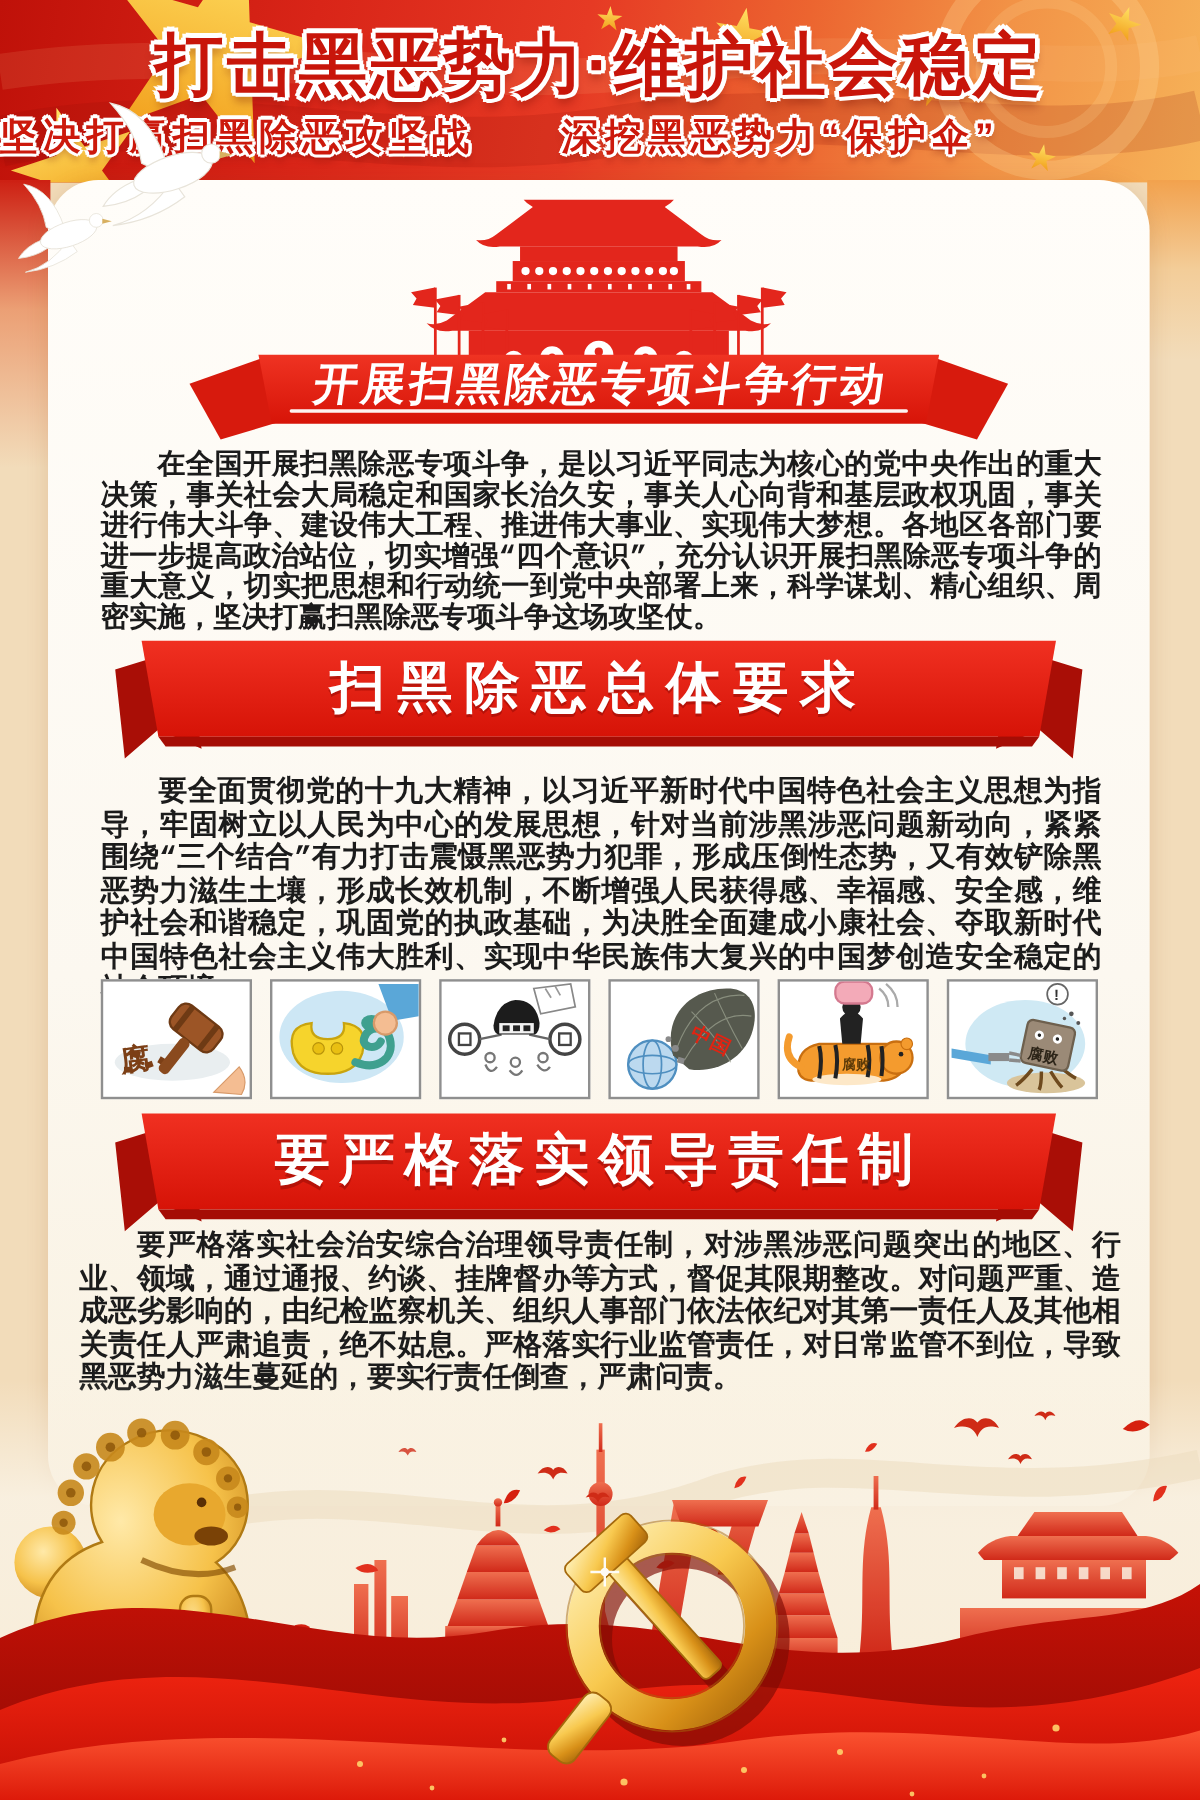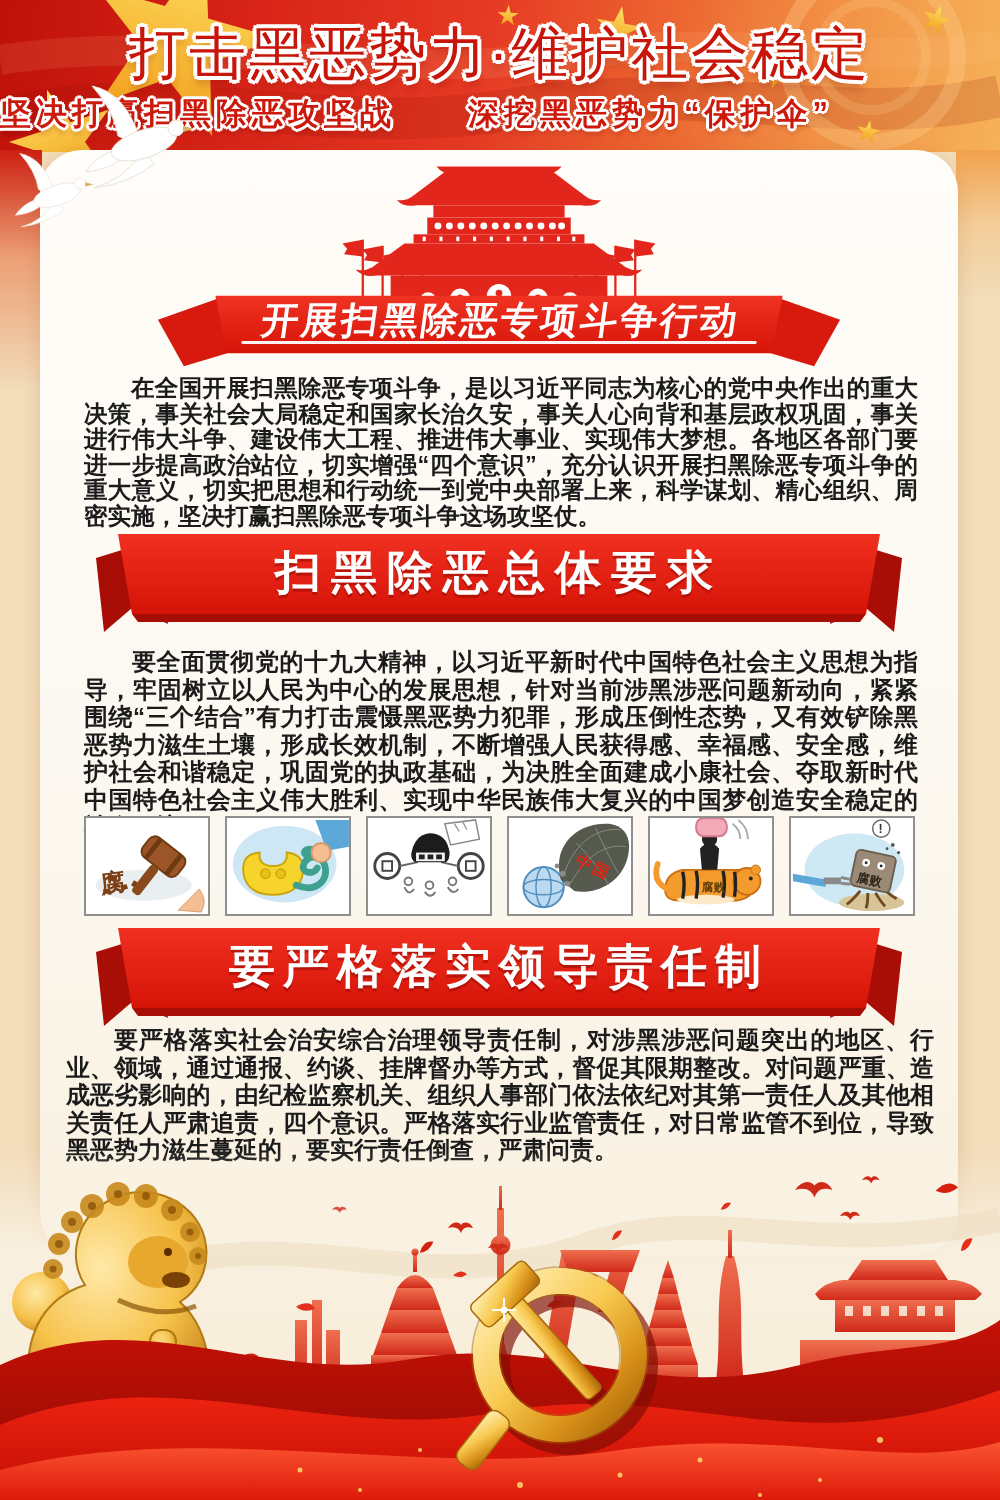--- a/index.html
+++ b/index.html
@@ -9,21 +9,21 @@
     font-family:"Liberation Sans","DejaVu Sans",sans-serif;
   }
   .abs{position:absolute;}
   
   #header{
     left:0;top:0;width:1000px;height:152px;
     background:linear-gradient(100deg,#bf1109 0%,#d92518 26%,#e63a24 48%,#ec6530 66%,#f29246 82%,#f6b258 100%);
   }
   #header-title{
     left:0;top:16px;width:1000px;text-align:center;
-    font-size:57px;font-weight:400;letter-spacing:3px;color:#c8150a;
+    font-size:57px;font-weight:700;letter-spacing:3px;color:#c8150a;
     text-shadow:
       -3px -3px 0 #fff,3px -3px 0 #fff,-3px 3px 0 #fff,3px 3px 0 #fff,
       -4px 0 0 #fff,4px 0 0 #fff,0 -4px 0 #fff,0 4px 0 #fff,
       0 7px 8px rgba(110,10,0,.45);
     z-index:4;
   }
   #header-subtitle{
     left:0;top:93px;width:1000px;text-align:left;
     font-size:31px;font-weight:900;letter-spacing:5px;color:#cc190c;
     text-shadow:
@@ -38,21 +38,21 @@
     background:linear-gradient(180deg,#f2a24e 0%,rgba(244,190,120,.5) 50%,rgba(242,220,186,0) 100%);}
   
   #panel{
     left:40px;top:150px;width:918px;height:1105px;border-radius:42px;
     background:linear-gradient(180deg,#fffdf9 0%,#fcf8f0 60%,#f9f1e0 100%);
     box-shadow:0 4px 18px rgba(150,80,30,.18);
     z-index:2;
   }
   .para{
     position:absolute;color:#1b1b1b;font-weight:600;
-    text-align:justify;text-indent:2em;
+    text-align:justify;text-indent:2em;font-family:Liberation Mono, monospace;
   }
   #para-intro{left:44px;top:226px;width:834px;font-size:23.5px;line-height:25.5px;}
   #para-sec1{left:44px;top:498px;width:834px;font-size:24px;line-height:27.5px;}
   #para-sec2{left:26px;top:876px;width:868px;font-size:24px;line-height:27.5px;}
   
   #cartoon-row{left:44px;top:666px;width:834px;height:100px;display:flex;gap:15px;}
   .cartoon{width:126px;height:100px;background:#fff;border:2px solid #8f8f8f;box-sizing:border-box;}
   .cartoon svg{display:block;width:100%;height:100%;}
   
   svg text{font-family:"Liberation Sans","DejaVu Sans",sans-serif;}
@@ -338,21 +338,21 @@
 
     <svg class="abs" style="left:44px;top:772px;" width="830" height="110" viewBox="0 0 830 110">
       <path d="M12,30 L70,12 L84,96 L48,80 L20,104 Z" fill="#a90e06"></path>
       <path d="M818,30 L760,12 L746,96 L782,80 L810,104 Z" fill="#a90e06"></path>
       <path d="M34,6 L796,6 L782,86 L48,86 Z" fill="url(#bndG)"></path>
       <path d="M48,86 L782,86 L776,94 L54,94 Z" fill="#a50d05"></path>
       <text x="415" y="63" text-anchor="middle" font-size="46" font-weight="bold" fill="#8f0a04" opacity=".5" letter-spacing="8">要严格落实领导责任制</text>
       <text x="415" y="60" text-anchor="middle" font-size="46" font-weight="bold" fill="#ffffff" letter-spacing="8">要严格落实领导责任制</text>
     </svg>
 
-    <div id="para-sec2" class="para">要严格落实社会治安综合治理领导责任制，对涉黑涉恶问题突出的地区、行业、领域，通过通报、约谈、挂牌督办等方式，督促其限期整改。对问题严重、造成恶劣影响的，由纪检监察机关、组织人事部门依法依纪对其第一责任人及其他相关责任人严肃追责，四个意识。严格落实行业监管责任，对日常监管不到位，导致黑恶势力滋生蔓延的，要实行责任倒查，严肃问责。</div>
+    <div id="para-sec2" class="para">要严格落实社会治安综合治理领导责任制，对涉黑涉恶问题突出的地区、行业、领域，通过通报、约谈、挂牌督办等方式，督促其限期整改。对问题严重、造成恶劣影响的，由纪检监察机关、组织人事部门依法依纪对其第一责任人及其他相关责任人严肃追责，绝不姑息。严格落实行业监管责任，对日常监管不到位，导致黑恶势力滋生蔓延的，要实行责任倒查，严肃问责。</div>
   </div>
 
   <svg id="bottom-art" class="abs" width="1000" height="350" viewBox="0 0 1000 350">
     <defs>
       <linearGradient id="creamFade" x1="0" y1="0" x2="0" y2="1">
         <stop offset="0" stop-color="#f9f1e2" stop-opacity="0"></stop>
         <stop offset=".28" stop-color="#f9f1e2" stop-opacity=".92"></stop>
         <stop offset="1" stop-color="#f7ecd6"></stop>
       </linearGradient>
       <linearGradient id="lmk" x1="0" y1="0" x2="0" y2="1">

